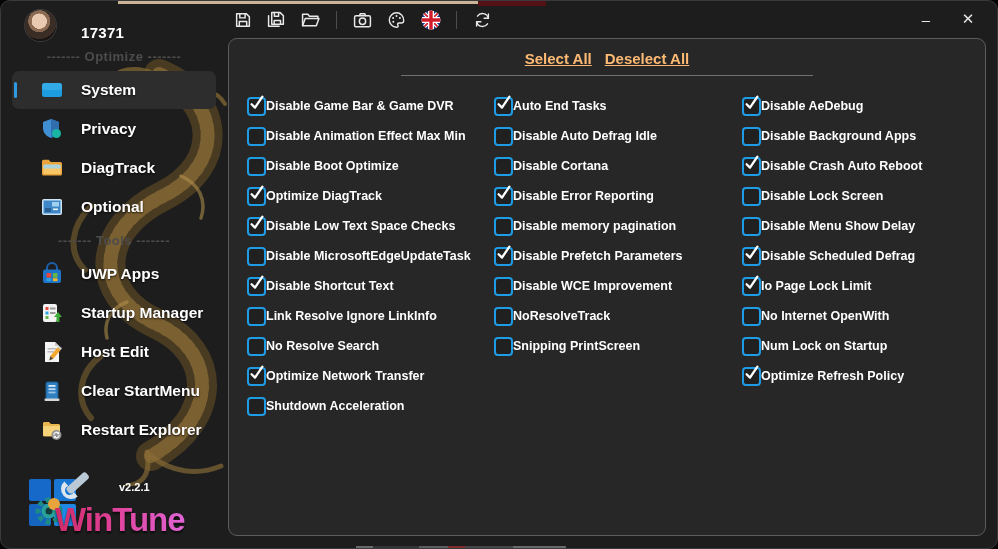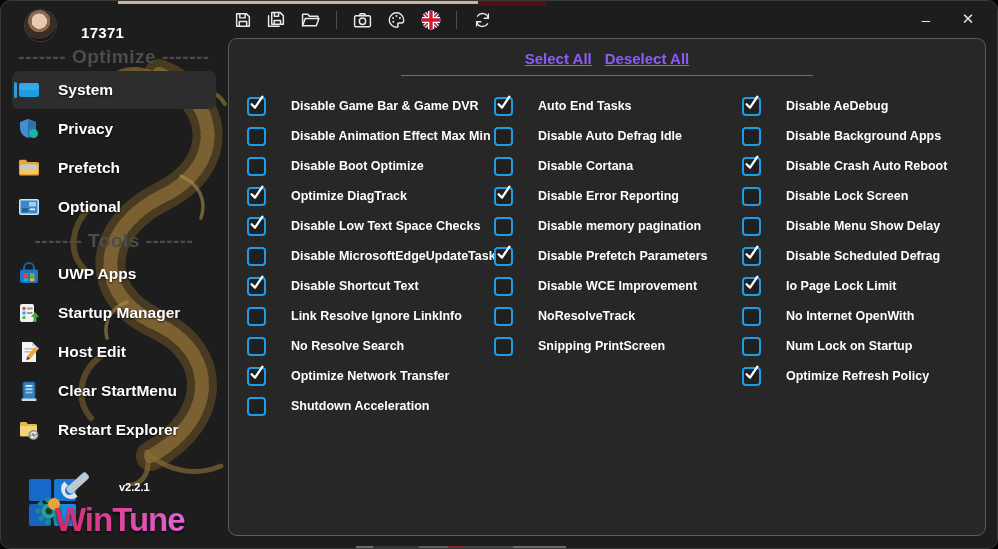--- a/index.html
+++ b/index.html
@@ -26,46 +26,46 @@
   
   .sidebar{position:absolute;left:0;top:0;width:226px;height:549px;}
   .dragon{position:absolute;left:30px;top:55px;pointer-events:none;z-index:1;}
   .user-row{position:absolute;left:24px;top:9px;display:flex;align-items:flex-end;gap:25px;z-index:2;}
   .avatar{width:31px;height:31px;border-radius:50%;
      background:radial-gradient(circle at 46% 36%,#e9cab1 0 29%,#8a6a52 30% 42%,#3a2d25 43% 68%,#191411 69%);
      box-shadow:0 0 0 1px #3c3c3c;}
   .user-name{color:#fff;font-size:15px;font-weight:700;letter-spacing:.3px;}
   .nav{position:absolute;left:0;top:42px;width:226px;z-index:2;}
   .nav-sep{height:27px;display:flex;align-items:center;justify-content:center;
-           color:#4c4c4c;font-size:19px;font-weight:700;letter-spacing:.5px;}
+           color:#4c4c4c;font-size:13px;font-weight:700;letter-spacing:.5px;}
   .nav-item{position:relative;margin:1px 11px;height:38px;border-radius:7px;display:flex;
-            align-items:center;gap:17px;padding-left:5px;cursor:pointer;}
+            align-items:center;gap:17px;padding-left:28px;cursor:pointer;}
   .nav-item.active{background:#2d2d2d;}
   .nav-item.active::before{content:"";position:absolute;left:2px;top:11px;width:3px;height:16px;
             border-radius:2px;background:#2e9ae2;}
   .nav-item .nicon{width:24px;height:24px;display:flex;align-items:center;justify-content:center;}
   .nav-item .nlabel{color:#fff;font-size:15.5px;font-weight:700;text-shadow:0 1px 2px rgba(0,0,0,.8);}
   .brand-area{position:absolute;left:0;top:460px;width:226px;height:89px;z-index:2;}
   .brand-logo{position:absolute;left:26px;top:10px;}
   .brand-version{position:absolute;left:118px;top:20px;color:#fff;font-size:11px;font-weight:700;}
   .brand-name{position:absolute;left:54px;top:40px;font-size:33px;font-weight:800;letter-spacing:-1px;
      background:linear-gradient(90deg,#cf2a66,#e0459f,#e064d6);
      -webkit-background-clip:text;background-clip:text;color:transparent;
      filter:drop-shadow(0 2px 1px rgba(0,0,0,.65));}
 
   
   .panel{position:absolute;left:227px;top:37px;width:758px;height:498px;background:#272727;
          border:1px solid #5c5c5c;border-radius:9px;box-sizing:border-box;}
   .links-row{position:absolute;left:0;top:11px;width:100%;display:flex;justify-content:center;gap:13px;}
-  .hlink{color:#8b5cf6;font-size:15px;font-weight:700;text-decoration:underline;cursor:pointer;}
+  .hlink{color:#fdba74;font-size:15px;font-weight:700;text-decoration:underline;cursor:pointer;}
   .panel-hr{position:absolute;left:172px;top:36px;width:412px;height:1px;background:#8a8a8a;opacity:.75;}
   .columns{position:absolute;left:0;top:52px;width:100%;}
   .col{position:absolute;top:0;}
   .col1{left:18px;} .col2{left:265px;} .col3{left:513px;}
-  .chk-row{height:30px;display:flex;align-items:center;gap:25px;cursor:pointer;}
+  .chk-row{height:30px;display:flex;align-items:center;gap:0;cursor:pointer;}
   .chk-box{position:relative;width:15px;height:15px;border:2px solid #1f9ce6;border-radius:4px;
            background:#202020;flex:0 0 auto;}
   .chk-box svg{position:absolute;left:0;top:-3px;overflow:visible;}
   .chk-label{color:#fff;font-size:12.5px;font-weight:700;white-space:nowrap;}
 </style>
 </head>
 <body>
 
 <div class="stage">
   <div class="window">
@@ -192,21 +192,21 @@
             <span class="nlabel">Privacy</span>
           </div>
           <div class="nav-item">
             <span class="nicon">
               <svg width="24" height="24" viewBox="0 0 24 24">
                 <path d="M2 5.5c0-1 .7-1.7 1.7-1.7h5l2 2.2h9.6c1 0 1.7.8 1.7 1.7v10c0 1-.7 1.8-1.7 1.8H3.7c-1 0-1.7-.8-1.7-1.8z" fill="#e8a33d"></path>
                 <rect x="3.2" y="8.5" width="17.6" height="9.6" rx="1.6" fill="#f6c666"></rect>
                 <rect x="3.2" y="8.5" width="17.6" height="4" rx="1.6" fill="#9cd3ef" opacity=".85"></rect>
               </svg>
             </span>
-            <span class="nlabel">Prefetch</span>
+            <span class="nlabel">DiagTrack</span>
           </div>
           <div class="nav-item">
             <span class="nicon">
               <svg width="24" height="24" viewBox="0 0 24 24">
                 <rect x="2" y="4" width="20" height="16" rx="2" fill="#cfe4f5"></rect>
                 <rect x="3.5" y="5.5" width="17" height="13" fill="#3e87c8"></rect>
                 <rect x="12" y="7" width="7" height="4.5" fill="#9fd0ee"></rect>
                 <rect x="5" y="13" width="6" height="4" fill="#2a5f93"></rect>
                 <rect x="13" y="13.5" width="5" height="1.6" fill="#e9f3fb"></rect>
               </svg>

